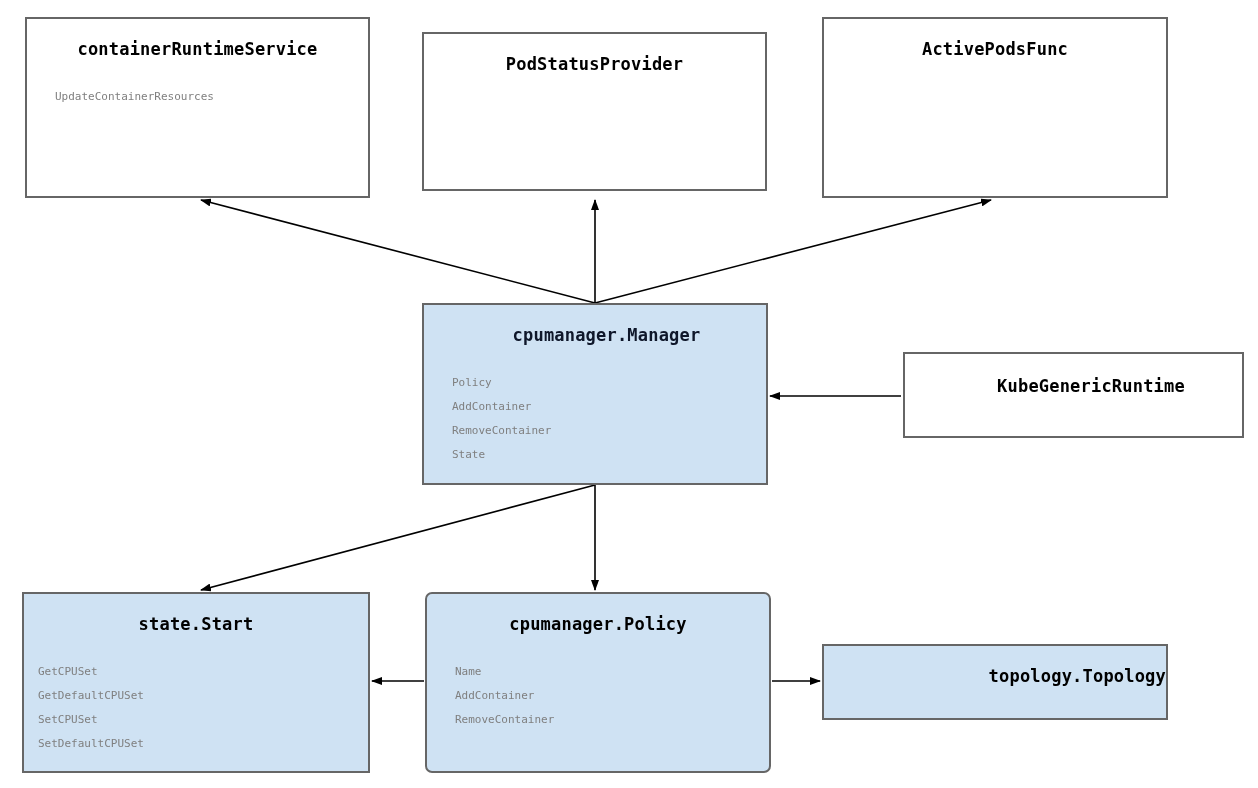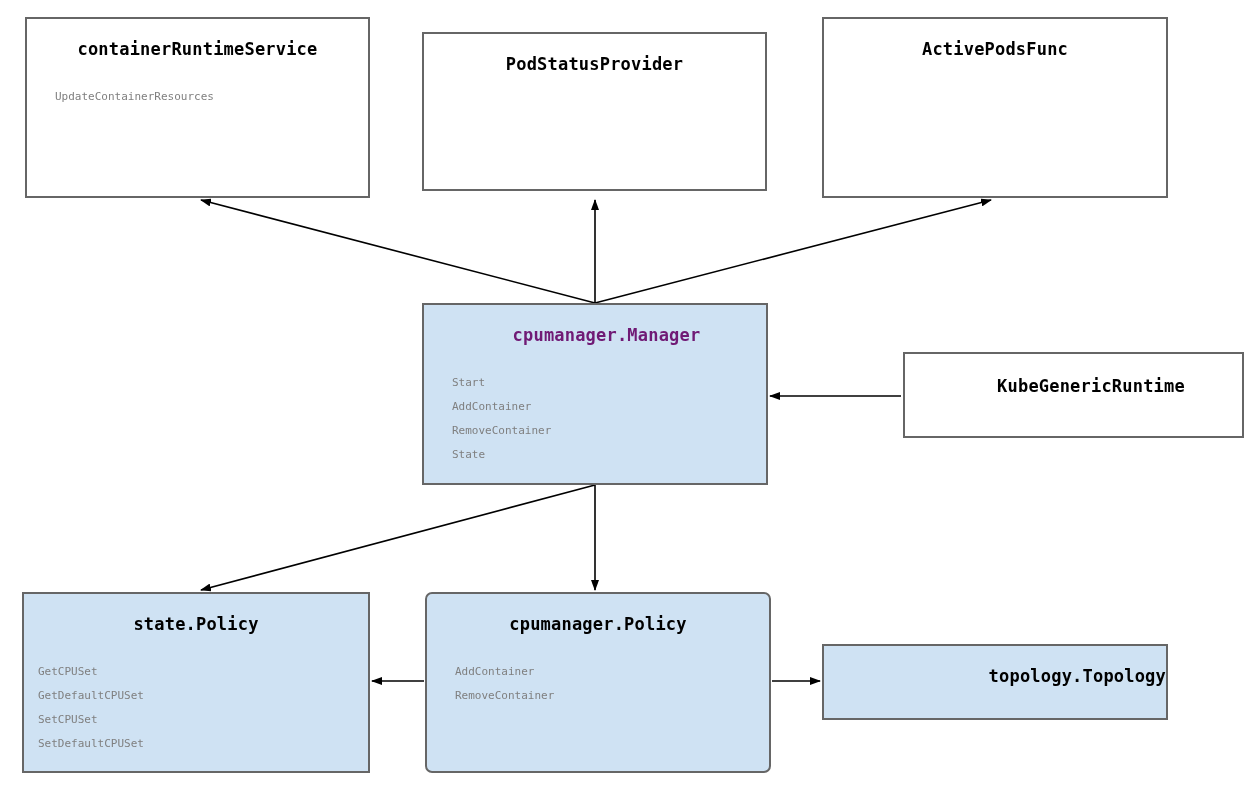--- a/index.html
+++ b/index.html
@@ -84,43 +84,44 @@
           <span class="member">UpdateContainerResources</span>
         </div>
       </div>
       <div class="node" style="left: 422px; top: 32px; width: 345px; height: 159px; border-color: rgb(102, 102, 102); background: rgb(255, 255, 255);">
         <div class="node-title" style="margin-top: 20px; color: rgb(0, 0, 0);">PodStatusProvider</div>
       </div>
       <div class="node" style="left: 822px; top: 17px; width: 346px; height: 181px; border-color: rgb(102, 102, 102); background: rgb(255, 255, 255);">
         <div class="node-title" style="margin-top: 20px; color: rgb(0, 0, 0);">ActivePodsFunc</div>
       </div>
       <div class="node filled" style="left: 422px; top: 303px; width: 346px; height: 182px; border-color: rgb(102, 102, 102); background: rgb(207, 226, 243);">
-        <div class="node-title" style="margin-top: 20px; color: #701a75; margin-left: 23px;">cpumanager.Manager</div>
+        <div class="node-title" style="margin-top: 20px; color: #0f172a; margin-left: 23px;">cpumanager.Manager</div>
         <div class="node-members" style="margin-top: 26px; margin-left: 28px; color: rgb(127, 127, 127);">
-          <span class="member">Start</span>
+          <span class="member">Policy</span>
           <span class="member">AddContainer</span>
           <span class="member">RemoveContainer</span>
           <span class="member">State</span>
         </div>
       </div>
       <div class="node" style="left: 903px; top: 352px; width: 341px; height: 86px; border-color: rgb(102, 102, 102); background: rgb(255, 255, 255);">
         <div class="node-title" style="margin-top: 22px; color: rgb(0, 0, 0); margin-left: 35px;">KubeGenericRuntime</div>
       </div>
       <div class="node filled" style="left: 22px; top: 592px; width: 348px; height: 181px; border-color: rgb(102, 102, 102); background: rgb(207, 226, 243);">
-        <div class="node-title" style="margin-top: 20px; color: rgb(0, 0, 0);">state.Policy</div>
+        <div class="node-title" style="margin-top: 20px; color: rgb(0, 0, 0);">state.Start</div>
         <div class="node-members" style="margin-top: 26px; margin-left: 14px; color: rgb(127, 127, 127);">
           <span class="member">GetCPUSet</span>
           <span class="member">GetDefaultCPUSet</span>
           <span class="member">SetCPUSet</span>
           <span class="member">SetDefaultCPUSet</span>
         </div>
       </div>
       <div class="node filled" style="left: 425px; top: 592px; width: 346px; height: 181px; border-color: rgb(102, 102, 102); background: rgb(207, 226, 243); border-radius: 7px;">
         <div class="node-title" style="margin-top: 20px; color: rgb(0, 0, 0);">cpumanager.Policy</div>
         <div class="node-members" style="margin-top: 26px; margin-left: 28px; color: rgb(127, 127, 127);">
+          <span class="member">Name</span>
           <span class="member">AddContainer</span>
           <span class="member">RemoveContainer</span>
         </div>
       </div>
       <div class="node filled" style="left: 822px; top: 644px; width: 346px; height: 76px; border-color: rgb(102, 102, 102); background: rgb(207, 226, 243);">
         <div class="node-title" style="margin-top: 20px; color: rgb(0, 0, 0); text-align: right;">topology.Topology</div>
       </div>
     </div>
 
 </div>

